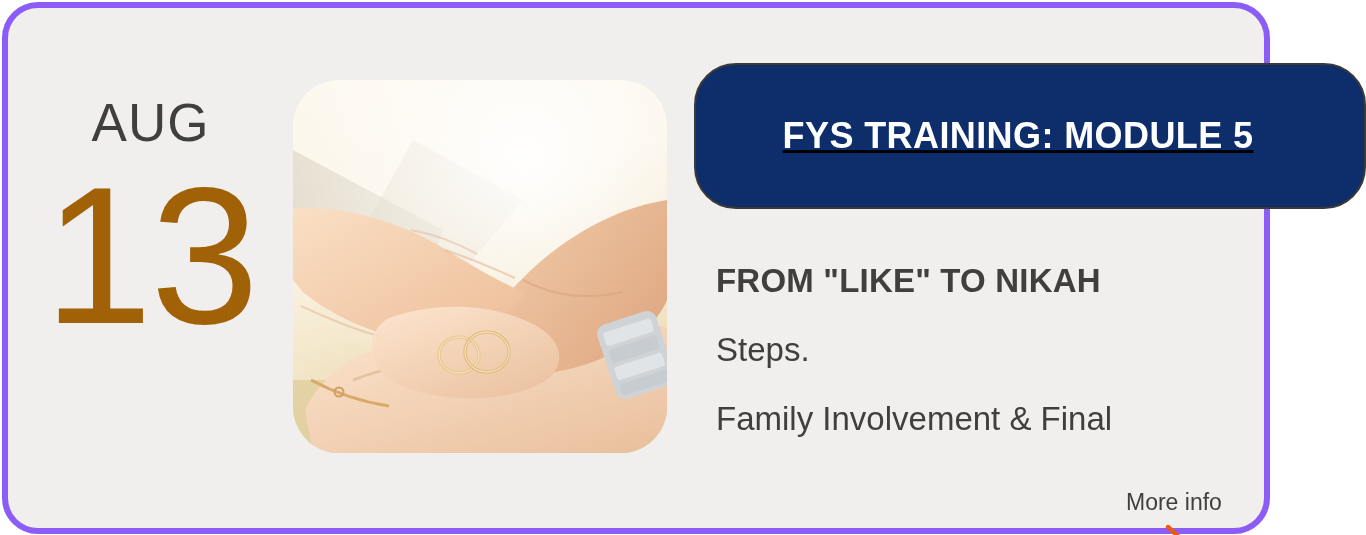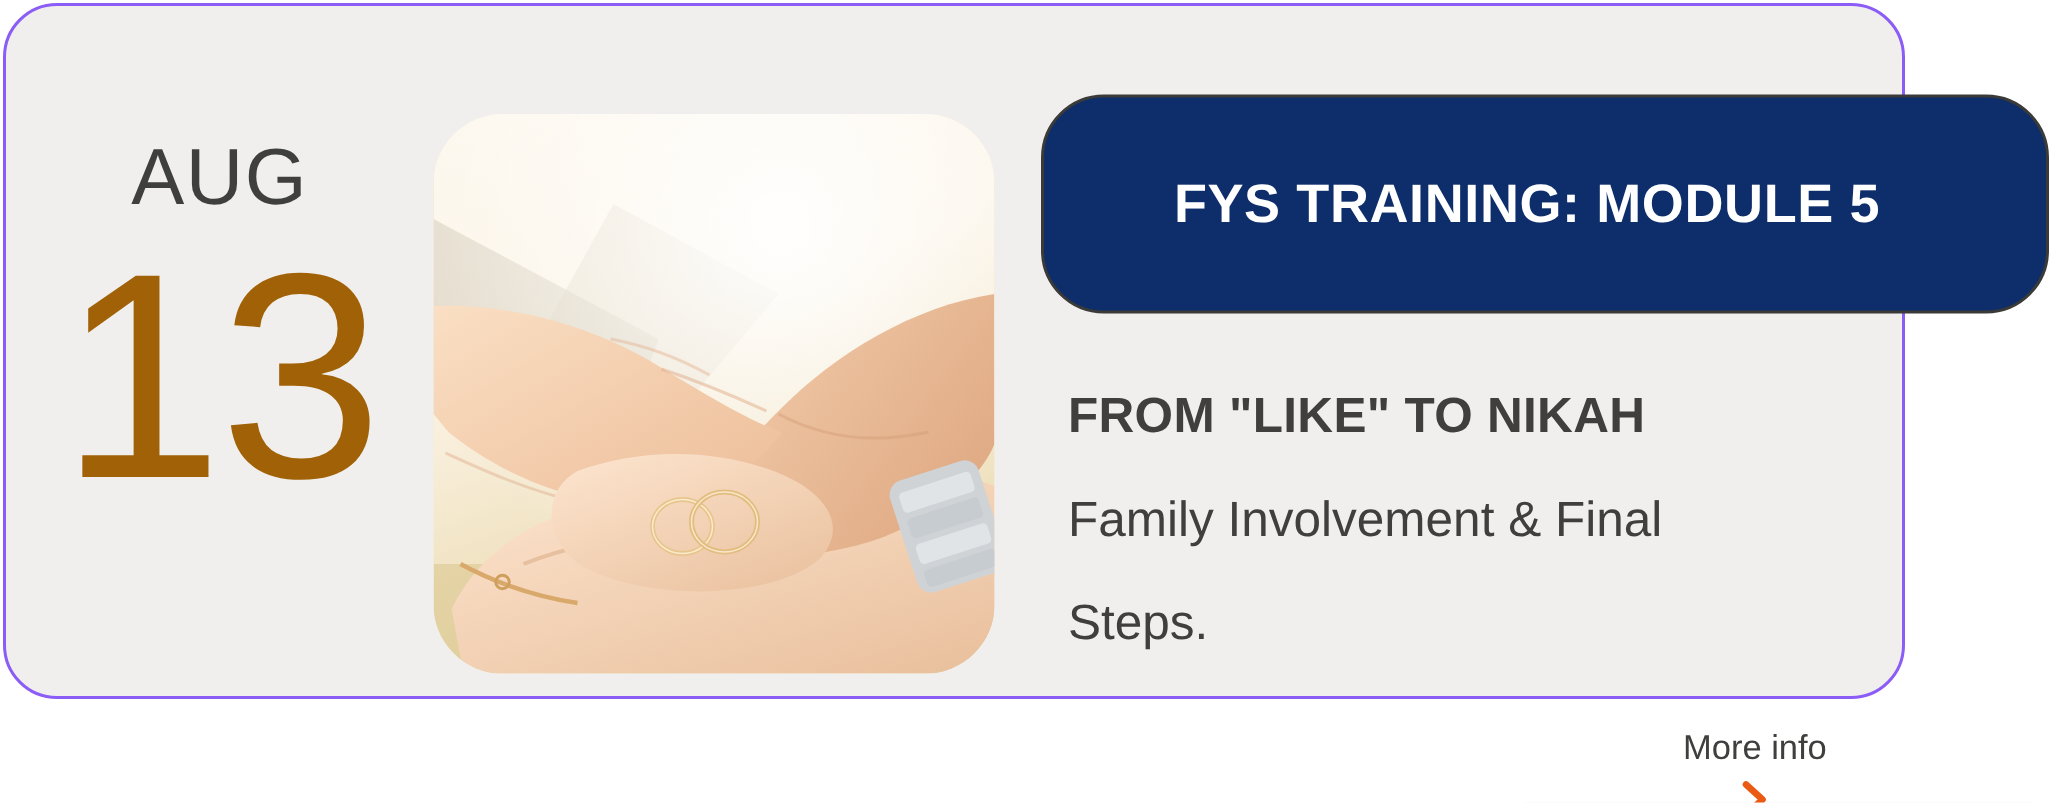--- a/index.html
+++ b/index.html
@@ -14,23 +14,23 @@
     overflow: hidden;
     position: relative;
   }
 
   
   .event-card {
     position: absolute;
     left: 2px;
     top: 2px;
     width: 1268px;
-    height: 464px;
+    height: 532px;
     background: #f0efed;
-    border: 2px solid #8b5cf6;
+    border: 6px solid #8b5cf6;
     border-radius: 36px;
     box-sizing: border-box;
   }
 
   
   .date-block {
     position: absolute;
     left: 0px;
     top: 88px;
     width: 285px;
@@ -73,20 +73,21 @@
     width: 672px;
     height: 146px;
     background: #0d2d6b;
     border: 2px solid #3a3a38;
     border-radius: 42px;
     box-sizing: border-box;
     display: flex;
     align-items: center;
     justify-content: center;
     z-index: 5;
+    text-decoration: underline;
   }
   .banner-title {
     color: #ffffff;
     font-size: 36px;
     font-weight: 700;
     letter-spacing: 0.4px;
     text-align: center;
     padding: 0 26px;
     position: relative;
     left: -12px;
@@ -197,22 +198,22 @@
 
       <ellipse cx="166" cy="275" rx="20" ry="18" fill="none" stroke="#e8c58c" stroke-width="3.2"></ellipse>
       <ellipse cx="166" cy="275" rx="20" ry="18" fill="none" stroke="#fff4dd" stroke-width="1" opacity="0.8"></ellipse>
       <ellipse cx="194" cy="272" rx="22" ry="20" fill="none" stroke="#e3bd80" stroke-width="3.4"></ellipse>
       <ellipse cx="194" cy="272" rx="22" ry="20" fill="none" stroke="#fff6e2" stroke-width="1" opacity="0.75"></ellipse>
     </svg>
   </div>
 
   <div class="body-text">
     <div class="body-line heading">FROM "LIKE" TO NIKAH</div>
+    <div class="body-line">Steps.</div>
     <div class="body-line">Family Involvement &amp; Final</div>
-    <div class="body-line">Steps.</div>
   </div>
 
   <div class="more-info">
     <span class="more-info-label">More info</span>
     <svg class="chev" width="20" height="28" viewBox="0 0 20 28">
       <path d="M4 4 L15 14 L4 24" fill="none" stroke="#ea5a12" stroke-width="4.4" stroke-linecap="round" stroke-linejoin="round"></path>
     </svg>
   </div>
 
 </div>

